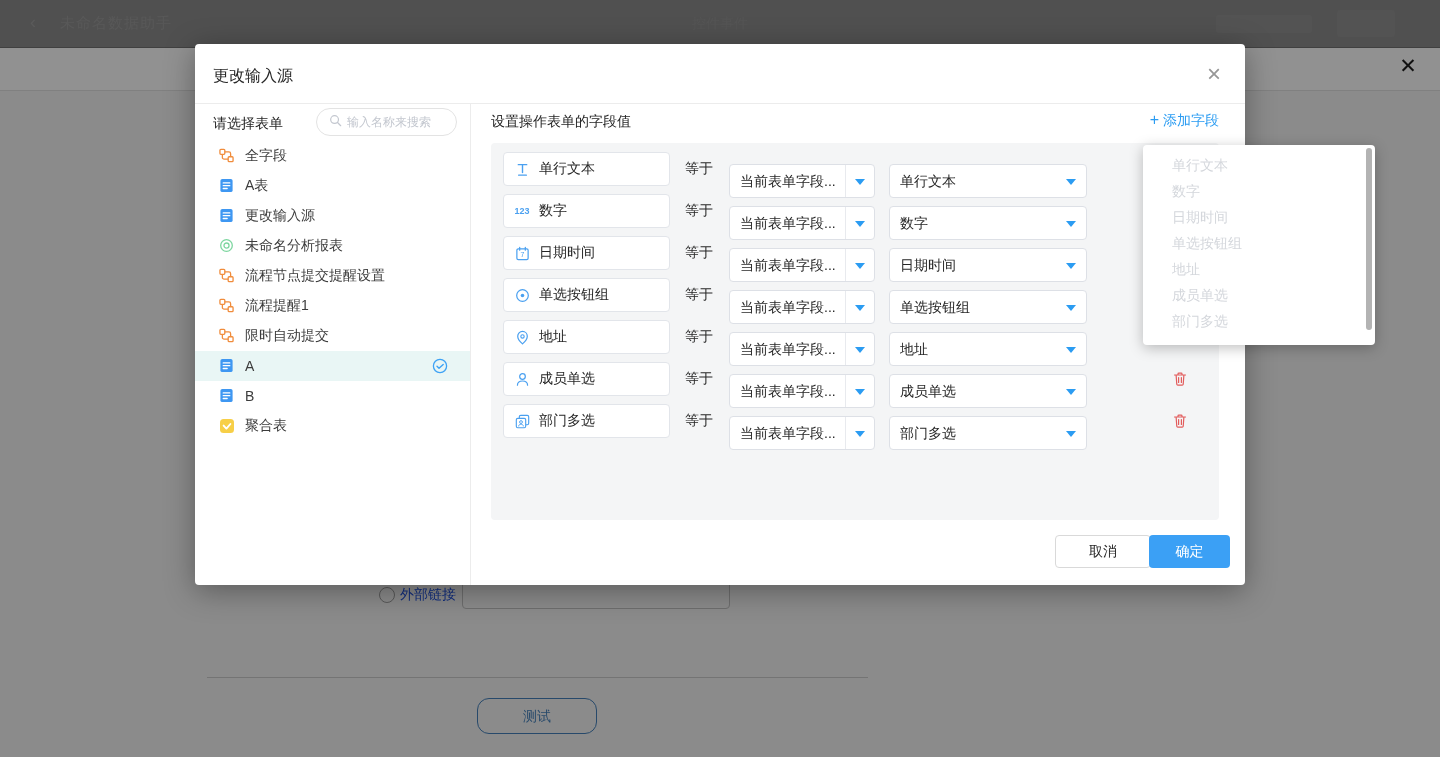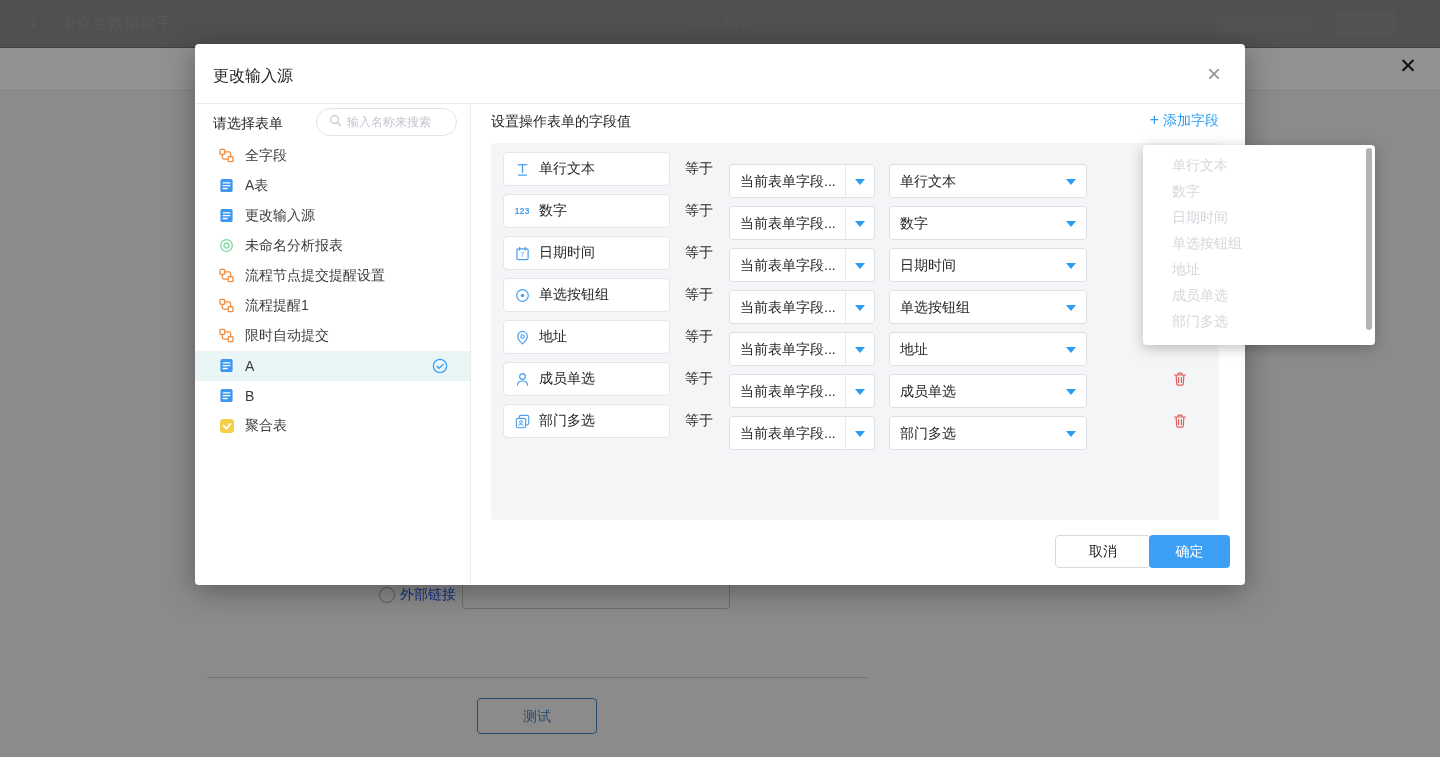--- a/index.html
+++ b/index.html
@@ -17,21 +17,21 @@
 
   .toolbar { position:absolute; left:0; top:48px; width:1440px; height:43px; background:#fafafa; border-bottom:1px solid #dddddd; z-index:1; }
   .save-btn { position:absolute; left:1243px; top:4px; width:123px; height:37px; background:#2b9cf2; color:#eaf4fd; font-size:14px; border:none; border-radius:2px; text-align:center; line-height:37px; cursor:pointer;margin-top:47px; }
   .page-close { position:absolute; left:1396px; top:6px; width:24px; height:24px; font-size:21px; font-weight:bold; color:#1c1c1c; line-height:24px; text-align:center; cursor:pointer; }
 
   .page-content { position:absolute; left:0; top:91px; width:1440px; height:666px; background:#f0f0f0; z-index:1; }
   .radio-outer { position:absolute; left:379px; top:496px; width:16px; height:16px; border:1.5px solid #9a9a9a; border-radius:50%; background:#f0f0f0; }
   .radio-label { position:absolute; left:400px; top:495px; font-size:14px; color:#1d4ed8; }
   .link-input { position:absolute; left:462px; top:488px; width:268px; height:30px; border:1px solid #bdbdbd; border-radius:4px; background:#efefef; }
   .hr-line { position:absolute; left:207px; top:586px; width:661px; height:1px; background:#c9c9c9; }
-  .test-btn { position:absolute; left:477px; top:607px; width:120px; height:36px; background:transparent; border:1px solid #447fb8; border-radius:4px; color:#447fb8; font-size:14px; text-align:center; line-height:34px; cursor:pointer; }
+  .test-btn { position:absolute; left:477px; top:607px; width:120px; height:36px; background:transparent; border:1px solid #447fb8; border-radius:12px; color:#447fb8; font-size:14px; text-align:center; line-height:34px; cursor:pointer; }
 
   
   .overlay { position:absolute; inset:0; background:rgba(0,0,0,0.42); z-index:5; }
 
   
   .modal { position:absolute; left:195px; top:44px; width:1050px; height:541px; background:#fff; border-radius:4px; box-shadow:0 6px 30px rgba(0,0,0,0.35); z-index:10; }
   .m-title { position:absolute; left:18px; top:22px; font-size:16px; color:#262626; }
   .m-close { position:absolute; right:24px; top:18px; font-size:24px; color:#979797; line-height:24px; cursor:pointer; font-weight:300; }
   .m-head-divider { position:absolute; left:0; top:59px; width:100%; height:1px; background:#ececec; }
   .m-side-divider { position:absolute; left:275px; top:59px; bottom:0; width:1px; background:#ececec; }

